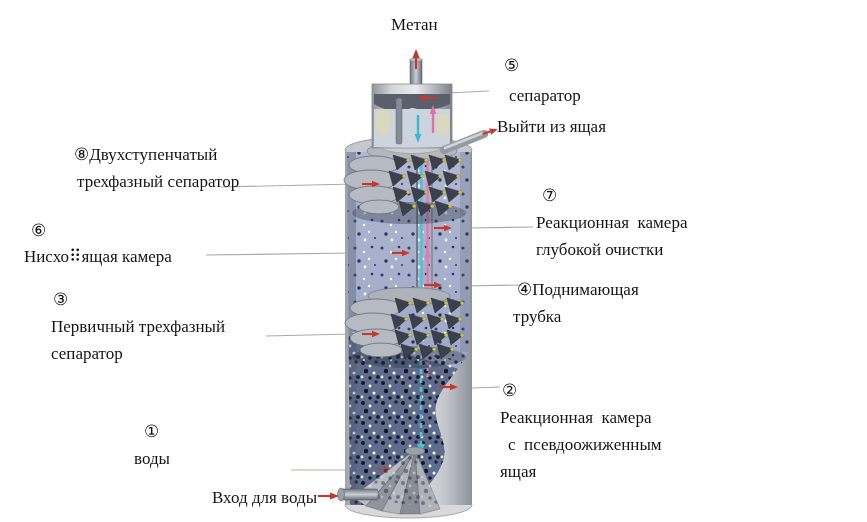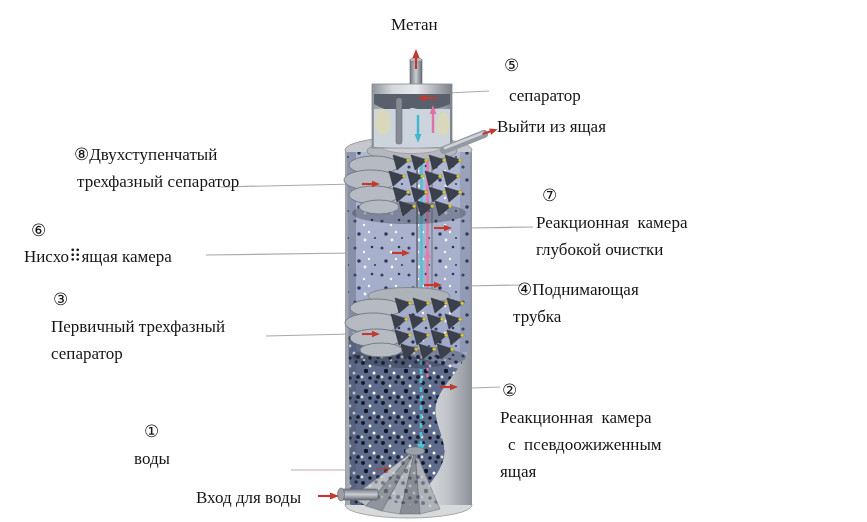--- a/index.html
+++ b/index.html
@@ -279,14 +279,14 @@
   <div class="lbl" style="left:513px;top:307px">трубка</div>
 
   <div class="lbl" style="left:502px;top:381px">②</div>
   <div class="lbl" style="left:500px;top:408px">Реакционная  камера</div>
   <div class="lbl" style="left:508px;top:435px">с  псевдоожиженным</div>
   <div class="lbl" style="left:500px;top:462px">ящая</div>
 
   <div class="lbl" style="left:144px;top:422px">①</div>
   <div class="lbl" style="left:134px;top:449px">воды</div>
 
-  <div class="lbl" style="left:196px;top:488px">Вход для воды</div>
+  <div class="lbl" style="left:212px;top:488px">Вход для воды</div>
 </div>
 
 </body></html>

